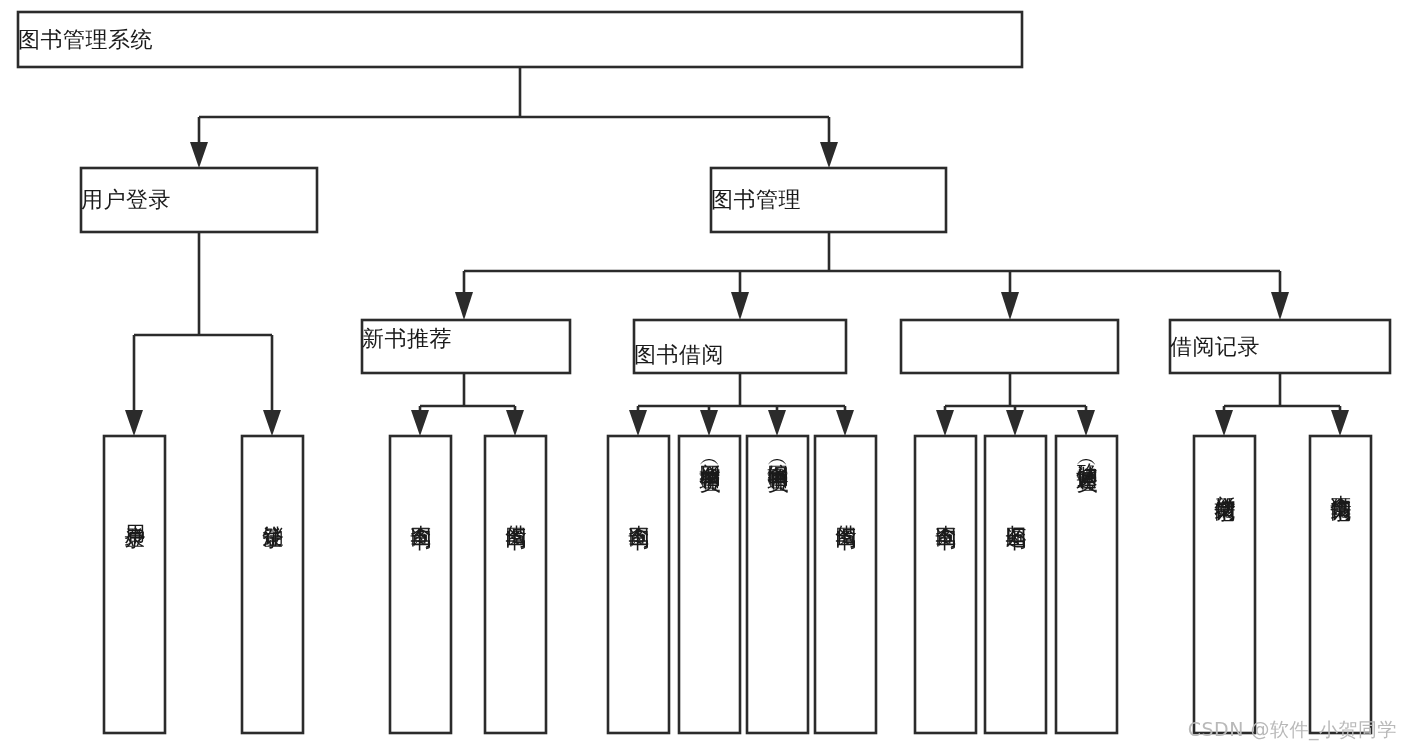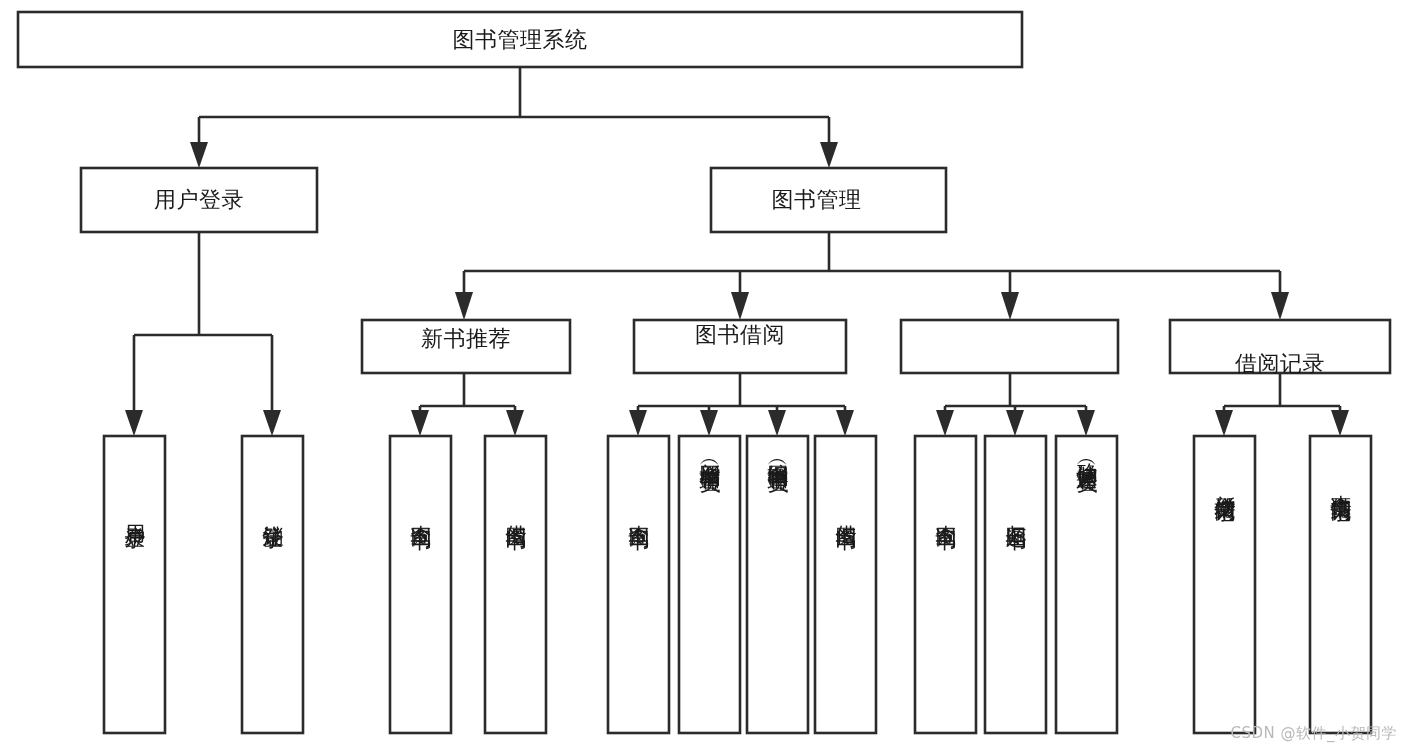--- a/index.html
+++ b/index.html
@@ -58,37 +58,37 @@
     color: #1a1a1a;
     line-height: 1.18;
     letter-spacing: 1.5px;
     white-space: nowrap;
     user-select: none;
   }
   .horiz-text-wrap {
     position: absolute;
     display: flex;
     align-items: center;
-    justify-content: center;
+    justify-content: flex-start;
     box-sizing: border-box;
   }
   .horiz-text {
     font-family: "DejaVu Sans", "Liberation Sans", sans-serif;
     font-size: 22px;
     color: #1a1a1a;
     letter-spacing: 0.5px;
     white-space: nowrap;
     user-select: none;
   }
   #watermark {
     position: absolute;
     right: 8px;
     bottom: 4px;
     font-family: "DejaVu Sans", "Liberation Sans", sans-serif;
-    font-size: 15px;
+    font-size: 19px;
     color: #b9b9b9;
     letter-spacing: 0.5px;
     white-space: nowrap;
     user-select: none;
     pointer-events: none;
   }
 </style>
 </head>
 <body>
 
@@ -196,24 +196,24 @@
   <div class="horiz-text-wrap" style="left:81px; top:168px; width:236px; height:64px;">
     <span class="horiz-text">用户登录</span>
   </div>
   <div class="horiz-text-wrap" style="left:711px; top:168px; width:211px; height:64px;">
     <span class="horiz-text">图书管理</span>
   </div>
 
   <div class="horiz-text-wrap" style="left:362px; top:320px; width:208px; height:37px;">
     <span class="horiz-text">新书推荐</span>
   </div>
-  <div class="horiz-text-wrap" style="left:634px; top:308px; width:212px; height:53px;">
+  <div class="horiz-text-wrap" style="left:634px; top:328px; width:212px; height:53px;">
     <span class="horiz-text">图书借阅</span>
   </div>
-  <div class="horiz-text-wrap" style="left:1170px; top:320px; width:220px; height:53px;margin-top:17px;">
+  <div class="horiz-text-wrap" style="left:1170px; top:320px; width:220px; height:53px;">
     <span class="horiz-text">借阅记录</span>
   </div>
 
   <div class="vert-text-wrap" style="left:104px; top:436px; width:61px; height:297px; padding-top:72px;">
     <span class="vert-text">用户登录</span>
   </div>
   <div class="vert-text-wrap" style="left:242px; top:436px; width:61px; height:297px; padding-top:72px;">
     <span class="vert-text">注销登录</span>
   </div>
 

